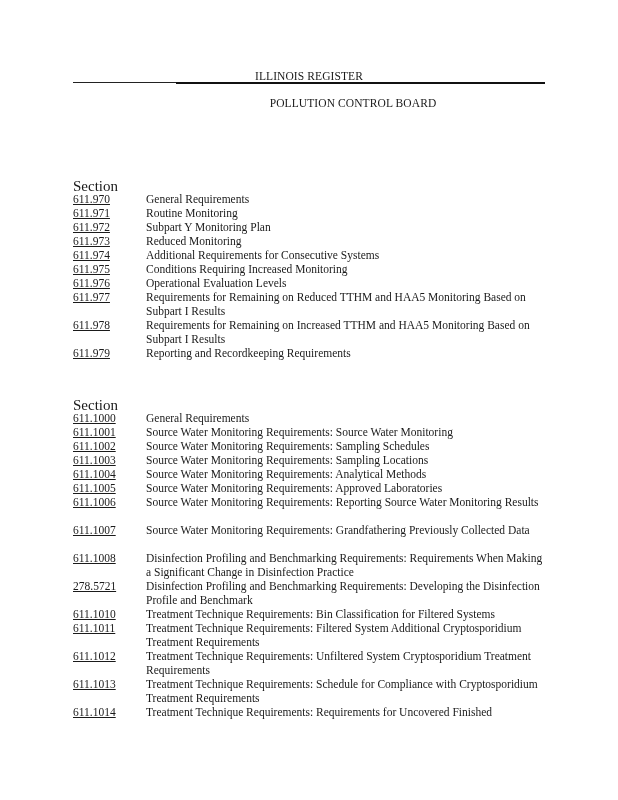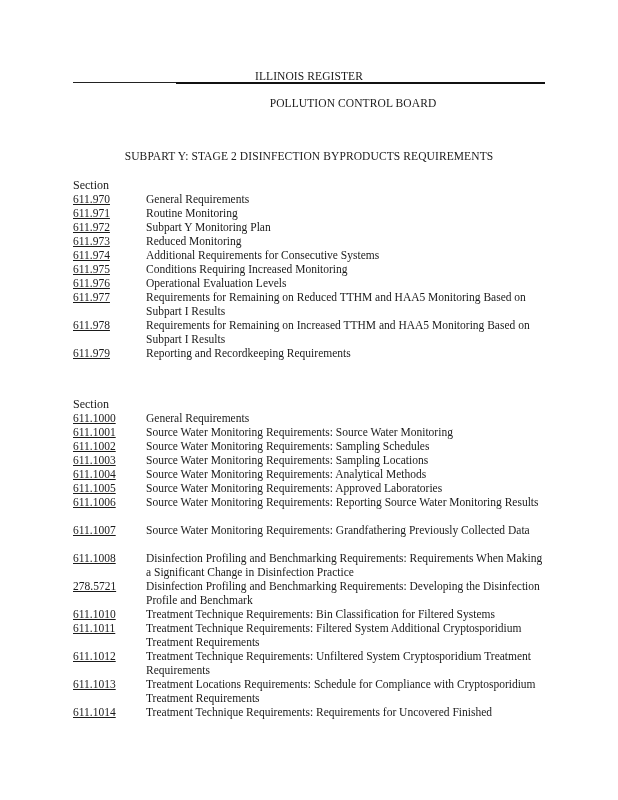--- a/index.html
+++ b/index.html
@@ -2,34 +2,33 @@
 <html><head>
 <meta charset="utf-8">
 <style>
   html, body { margin:0; padding:0; background:#ffffff; }
   body { width:618px; height:800px; position:relative; overflow:hidden;
          font-family:"Liberation Serif", "DejaVu Serif", serif; color:#1a1a1a; }
   .page { position:absolute; left:0; top:0; width:618px; height:696px; }
   .hdr { position:absolute; left:0; width:618px; text-align:center; font-size:11.5px; letter-spacing:0.1px; }
   .rule-thin { position:absolute; left:73px; top:82px; width:472px; height:1px; background:#222; }
   .rule-thick { position:absolute; left:176px; top:82px; width:369px; height:2px; background:#111; }
-  .label { position:absolute; left:73px; font-size:12px; }
+  .label { position:absolute; left:73px; font-size:15px; }
   .row { position:absolute; left:73px; width:480px; font-size:11.5px; line-height:14px; }
   .num { position:absolute; left:0; top:0;text-decoration:underline; }
   .title { position:absolute; left:73px; top:0; width:400px; }
 </style>
 </head>
 <body>
 
 <div class="page">
   <div class="hdr" style="top:70px;">ILLINOIS REGISTER</div>
   <div class="rule-thin"></div>
   <div class="rule-thick"></div>
   <div class="hdr" style="top:97px;margin-left:44px;">POLLUTION CONTROL BOARD</div>
-  <div class="hdr" style="top:150px;">SUBPART Y:  STAGE 2 DISINFECTION BYPRODUCTS REQUIREMENTS</div>
 
   <div class="label" style="top:178px;">Section</div>
 
   <div class="row" style="top:192px;">
       <span class="num">611.970</span>
       <span class="title">General Requirements</span>
     </div>
   <div class="row" style="top:206px;">
       <span class="num">611.971</span>
       <span class="title">Routine Monitoring</span>
@@ -117,19 +116,19 @@
   <div class="row" style="top:621px;">
       <span class="num">611.1011</span>
       <span class="title">Treatment Technique Requirements:  Filtered System Additional Cryptosporidium Treatment Requirements</span>
     </div>
   <div class="row" style="top:649px;">
       <span class="num">611.1012</span>
       <span class="title">Treatment Technique Requirements:  Unfiltered System Cryptosporidium Treatment Requirements</span>
     </div>
   <div class="row" style="top:677px;">
       <span class="num">611.1013</span>
-      <span class="title">Treatment Locations Requirements:  Schedule for Compliance with Cryptosporidium Treatment Requirements</span>
+      <span class="title">Treatment Technique Requirements:  Schedule for Compliance with Cryptosporidium Treatment Requirements</span>
     </div>
   <div class="row" style="top:705px;">
       <span class="num">611.1014</span>
       <span class="title">Treatment Technique Requirements:  Requirements for Uncovered Finished</span>
     </div>
 </div>
 
 </body></html>

